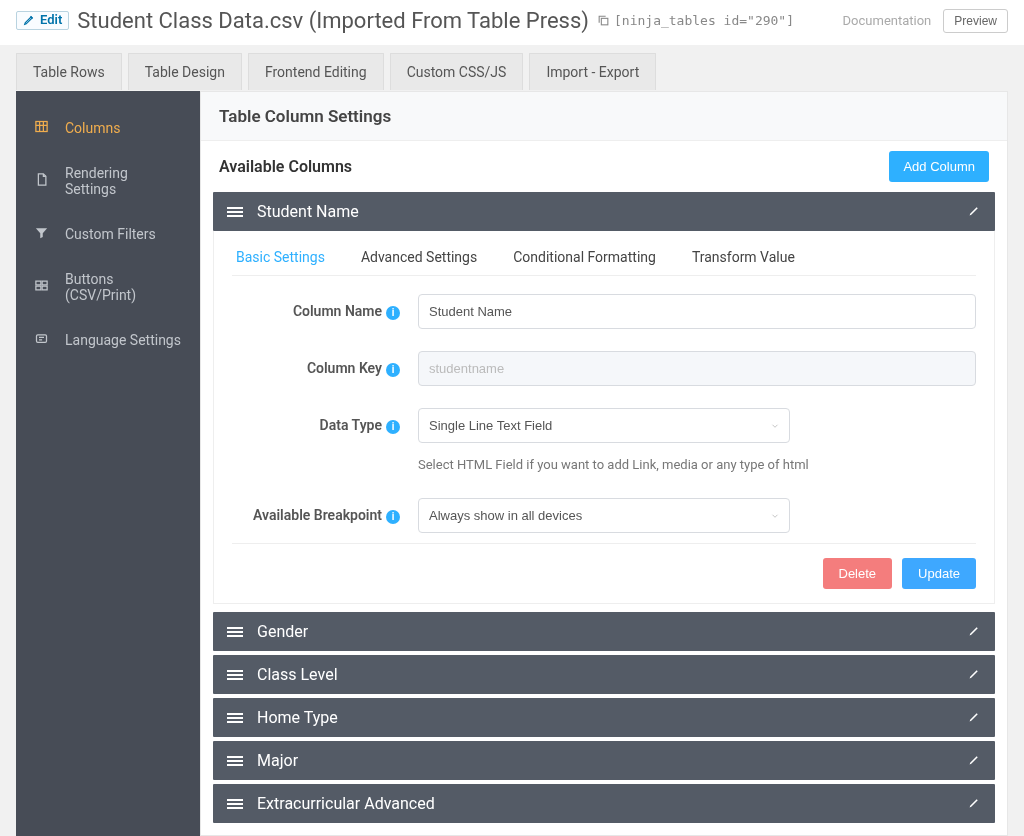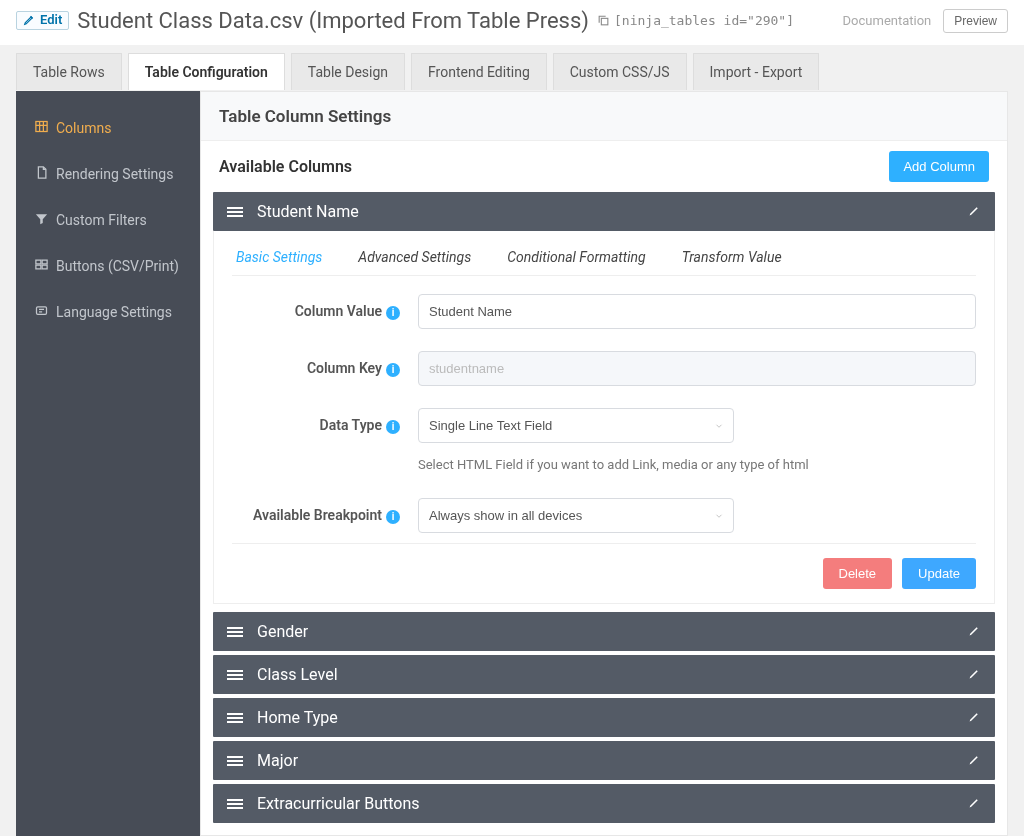--- a/index.html
+++ b/index.html
@@ -15,52 +15,52 @@
   .top-right { margin-left:auto; display:flex; align-items:center; gap:12px;}
   .doc-link { color:#aaa; font-size:13px;}
   .preview-btn { background:#fff; border:1px solid #ccc; border-radius:3px; padding:4px 10px; font-size:12px; color:#666;}
   
   .tabs { padding:8px 28px 0 16px; display:flex; gap:6px; border-bottom:1px solid transparent;}
   .tab { background:#e9e9e9; border:1px solid #ddd; border-bottom:none; padding:10px 16px; font-size:14px; color:#555; border-radius:1px 1px 0 0; cursor:pointer;}
   .tab.active { background:#fff; font-weight:600; color:#333;}
   
   .main { display:flex; padding:0 16px 16px 16px; }
   .sidebar { width:184px; background:#474c56; min-height:740px; padding:14px 0;}
-  .sidebar-item { display:flex; align-items:center; gap:7px; padding:14px 18px; color:#c2c6cc; font-size:14px; cursor:pointer;}
+  .sidebar-item { display:flex; align-items:center; gap:16px; padding:14px 18px; color:#c2c6cc; font-size:14px; cursor:pointer;}
   .sidebar-item.active { color:#f0ad4e;}
   .sidebar-item svg { width:15px; height:15px; flex-shrink:0;}
   
   .content { flex:1; background:#fff; border:1px solid #e7e7e7; min-height:740px;}
   .section-title { background:#f8f9fa; border-bottom:1px solid #eee; padding:14px 18px; font-size:17px; font-weight:600; color:#444;}
   
   .avail-head { display:flex; align-items:center; padding:10px 18px;}
   .avail-title { font-size:16px; font-weight:600; color:#333;}
   .add-btn { margin-left:auto; background:#2eb0ff; color:#fff; border:none; border-radius:3px; padding:8px 14px; font-size:13px; cursor:pointer;}
   
   .columns-list { padding:0 12px 12px 12px; display:flex; flex-direction:column; gap:4px;}
   .col-header { background:#545b66; color:#fff; display:flex; align-items:center; padding:10px 14px; border-radius:1px; position:relative;}
   .col-header .drag { margin-right:14px; display:flex; flex-direction:column; gap:2px;}
   .drag-line { width:16px; height:2px; background:#fff;}
   .col-header .col-name { font-size:16px; font-weight:400;}
   .col-header .pencil { position:absolute; right:14px; }
   .col-header svg.pencil-svg { width:13px; height:13px; fill:#fff;}
   
   .expanded { border:1px solid #eee; border-top:none; padding:12px 18px 8px 18px;}
   .subtabs { display:flex; gap:36px; border-bottom:1px solid #eee; padding:6px 4px 10px 4px; margin-bottom:18px;}
-  .subtab { font-size:14px; color:#444; cursor:pointer;font-style:italic;}
+  .subtab { font-size:14px; color:#444; cursor:pointer;}
   .subtab.active { color:#2eb0ff;}
   
   .form-row { display:flex; align-items:center; margin-bottom:22px;}
   .form-label { width:172px; text-align:right; font-weight:600; font-size:14px; color:#555; padding-right:4px;}
   .info-dot { display:inline-block; width:14px; height:14px; border-radius:50%; background:#2eb0ff; color:#fff; font-size:10px; font-weight:700; text-align:center; line-height:14px; margin-left:4px; vertical-align:middle;}
   .form-field { flex:1; margin-left:14px;}
   .text-input { width:100%; padding:9px 10px; border:1px solid #d8dbe0; border-radius:4px; font-size:13px; color:#555;}
   .text-input::placeholder { color:#bbb;}
   .text-input[readonly]{ background:#f5f7fa; color:#b7bbc2;}
-  .select-wrap { position:relative; width:316px;}
+  .select-wrap { position:relative; width:372px;}
   .select-wrap .text-input { padding-right:26px; cursor:pointer;}
   .select-wrap .caret { position:absolute; right:10px; top:50%; transform:translateY(-50%);}
   .select-wrap .caret svg{ width:10px; height:10px; color:#bbb;}
   .hint { font-size:13px; color:#777; margin:8px 0 0 0;}
   .data-type-block .form-row { margin-bottom:6px;}
   .actions-row { border-top:1px solid #eee; margin-top:0; padding:14px 0 6px 0; display:flex; justify-content:flex-end; gap:10px;}
   .btn { border:none; border-radius:3px; padding:8px 16px; font-size:13px; cursor:pointer; color:#fff;}
   .btn-danger { background:#f47d7d;}
   .btn-primary { background:#3ea8ff;}
   
@@ -86,21 +86,20 @@
     <span>[ninja_tables id="290"]</span>
   </span>
   <span class="top-right">
     <span class="doc-link">Documentation</span>
     <button class="preview-btn">Preview</button>
   </span>
 </div>
 
 <div class="tabs" id="tabs">
     <div class="tab">Table Rows</div>
-    <div class="tab active">Table Configuration</div>
     <div class="tab">Table Design</div>
     <div class="tab">Frontend Editing</div>
     <div class="tab">Custom CSS/JS</div>
     <div class="tab">Import - Export</div>
   </div>
 
 <div class="main">
   <div class="sidebar" id="sidebar">
       <div class="sidebar-item active">
         <span><svg viewBox="0 0 24 24" fill="none" stroke="currentColor" stroke-width="2" style="width: 15px; height: 15px;">
@@ -163,21 +162,21 @@
         </div>
         <div class="expanded">
           <div class="subtabs" id="subtabs">
               <div class="subtab active">Basic Settings</div>
               <div class="subtab">Advanced Settings</div>
               <div class="subtab">Conditional Formatting</div>
               <div class="subtab">Transform Value</div>
             </div>
 
           <div class="form-row">
-            <div class="form-label"><span>Column Value</span><span class="info-dot">i</span></div>
+            <div class="form-label"><span>Column Name</span><span class="info-dot">i</span></div>
             <div class="form-field">
               <input class="text-input" type="text" value="Student Name" style="">
             </div>
           </div>
 
           <div class="form-row">
             <div class="form-label"><span>Column Key</span><span class="info-dot">i</span></div>
             <div class="form-field">
               <input class="text-input" type="text" readonly="" placeholder="studentname" style="">
             </div>
@@ -270,21 +269,21 @@
             <span class="pencil"><svg class="pencil-svg" viewBox="0 0 24 24">
                 <path d="M3 21l3-1L18 8l-2-2L4 18l-1 3zM15 5l4 4"></path>
               </svg></span>
           </div>
           <div class="col-header col-header-row" style="margin-top: 4px;">
             <span class="drag">
               <span class="drag-line"></span>
               <span class="drag-line"></span>
               <span class="drag-line"></span>
             </span>
-            <span class="col-name">Extracurricular Buttons</span>
+            <span class="col-name">Extracurricular Advanced</span>
             <span class="pencil"><svg class="pencil-svg" viewBox="0 0 24 24">
                 <path d="M3 21l3-1L18 8l-2-2L4 18l-1 3zM15 5l4 4"></path>
               </svg></span>
           </div>
         </div>
     </div>
   </div>
 </div>
 
 </body></html>

